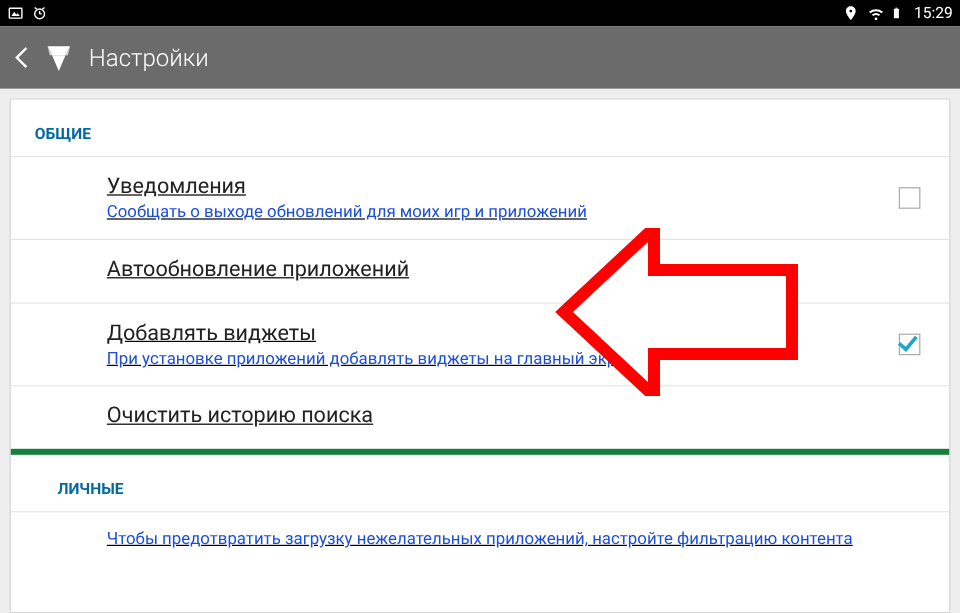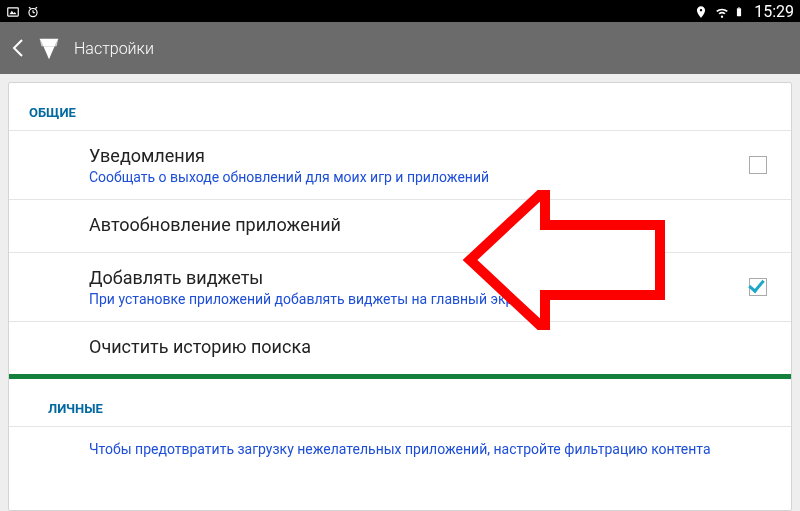--- a/index.html
+++ b/index.html
@@ -12,21 +12,21 @@
     position: relative;
   }
   .status-bar {
     height: 22px;
     background: #000;
     display: flex;
     align-items: center;
     justify-content: space-between;
     padding: 0 6px;
     color: #fff;
-    font-size: 16px;
+    font-size: 13px;
   }
   .status-left, .status-right {
     display: flex;
     align-items: center;
     gap: 6px;
   }
   .status-icon { width: 14px; height: 14px; display:inline-block; }
   .app-bar {
     height: 52px;
     background: #6b6b6b;
@@ -37,21 +37,21 @@
     gap: 10px;
   }
   .app-bar-back {
     width: 12px; height: 20px;
     color:#fff;
   }
   .app-bar-icon {
     width: 30px; height: 30px;
   }
   .app-bar-title {
-    font-size: 16px;
+    font-size: 20px;
     font-weight: 300;
     text-align: right;
   }
   .content {
     padding: 8px 8px 0 8px;
     background: #eee;
     height: calc(100% - 74px);
   }
   .card {
     background: #fff;
@@ -67,21 +67,21 @@
     padding: 22px 20px 10px 20px;
   }
   .setting-row {
     display: flex;
     align-items: center;
     padding: 14px 24px 14px 80px;
     border-top: 1px solid #e5e5e5;
     position: relative;
   }
   .setting-row.first { border-top: 1px solid #e5e5e5; }
-  .setting-text { flex: 1; }
+  .setting-text { flex: 1; text-decoration: underline; }
   .setting-title {
     font-size: 18px;
     color: #222;
     margin-bottom: 3px;
   }
   .setting-sub {
     font-size: 14px;
     color: #1d4ed8;
   }
   .checkbox {

